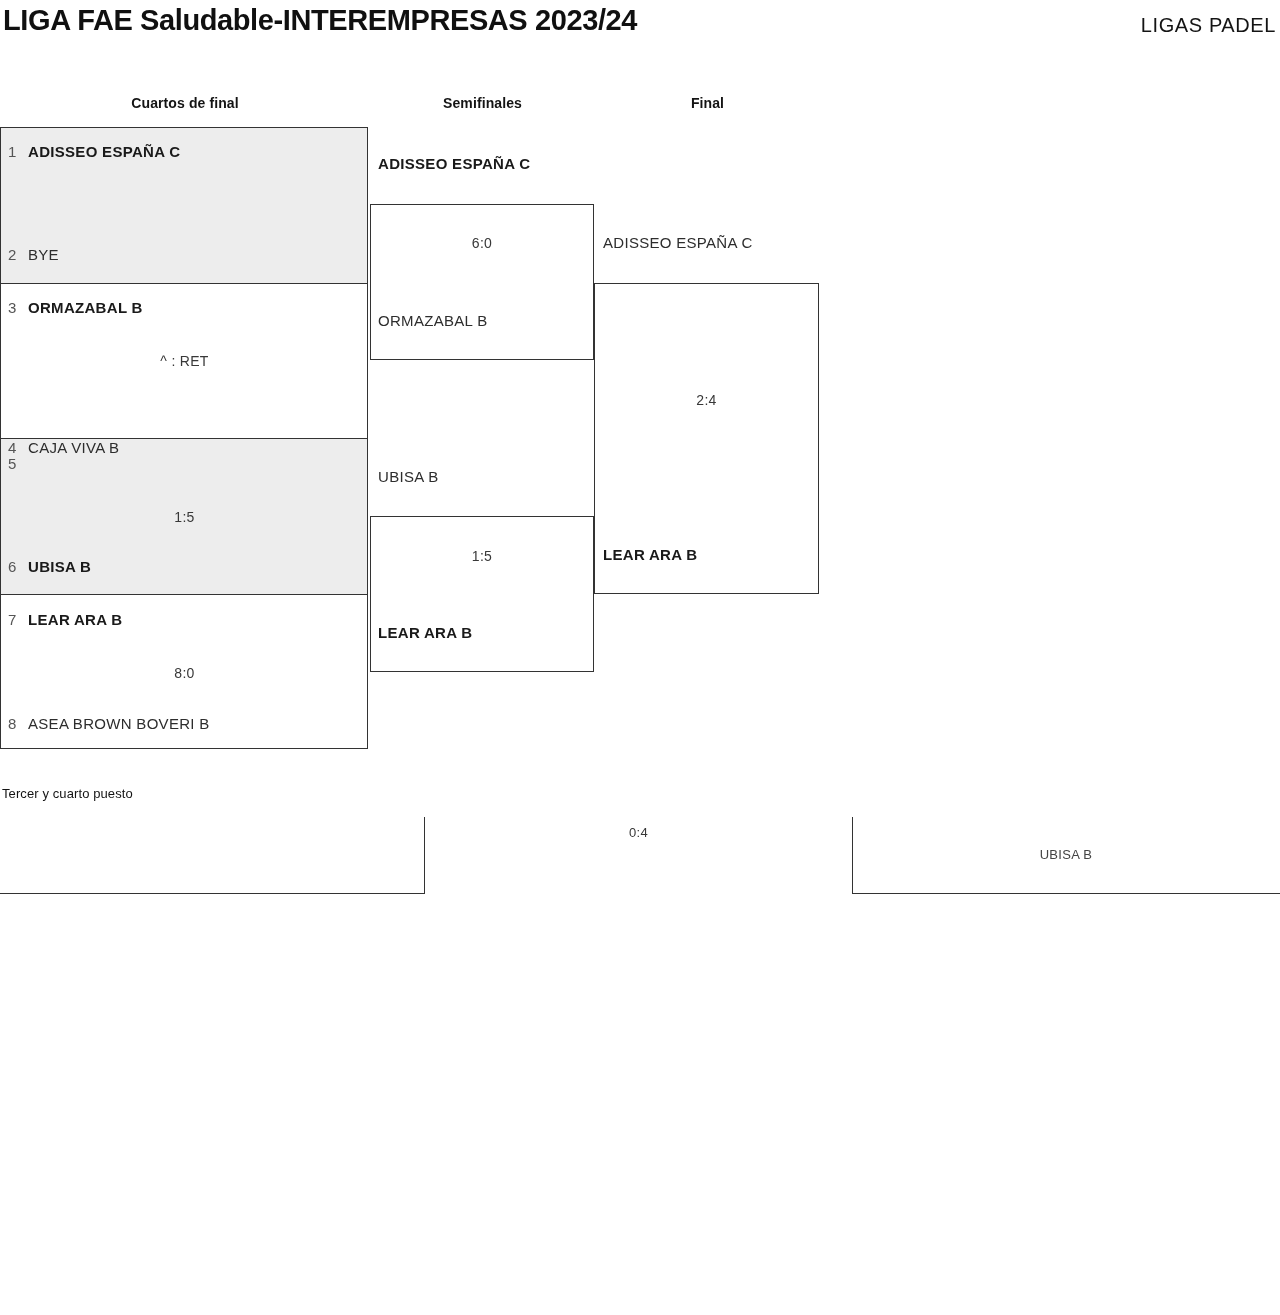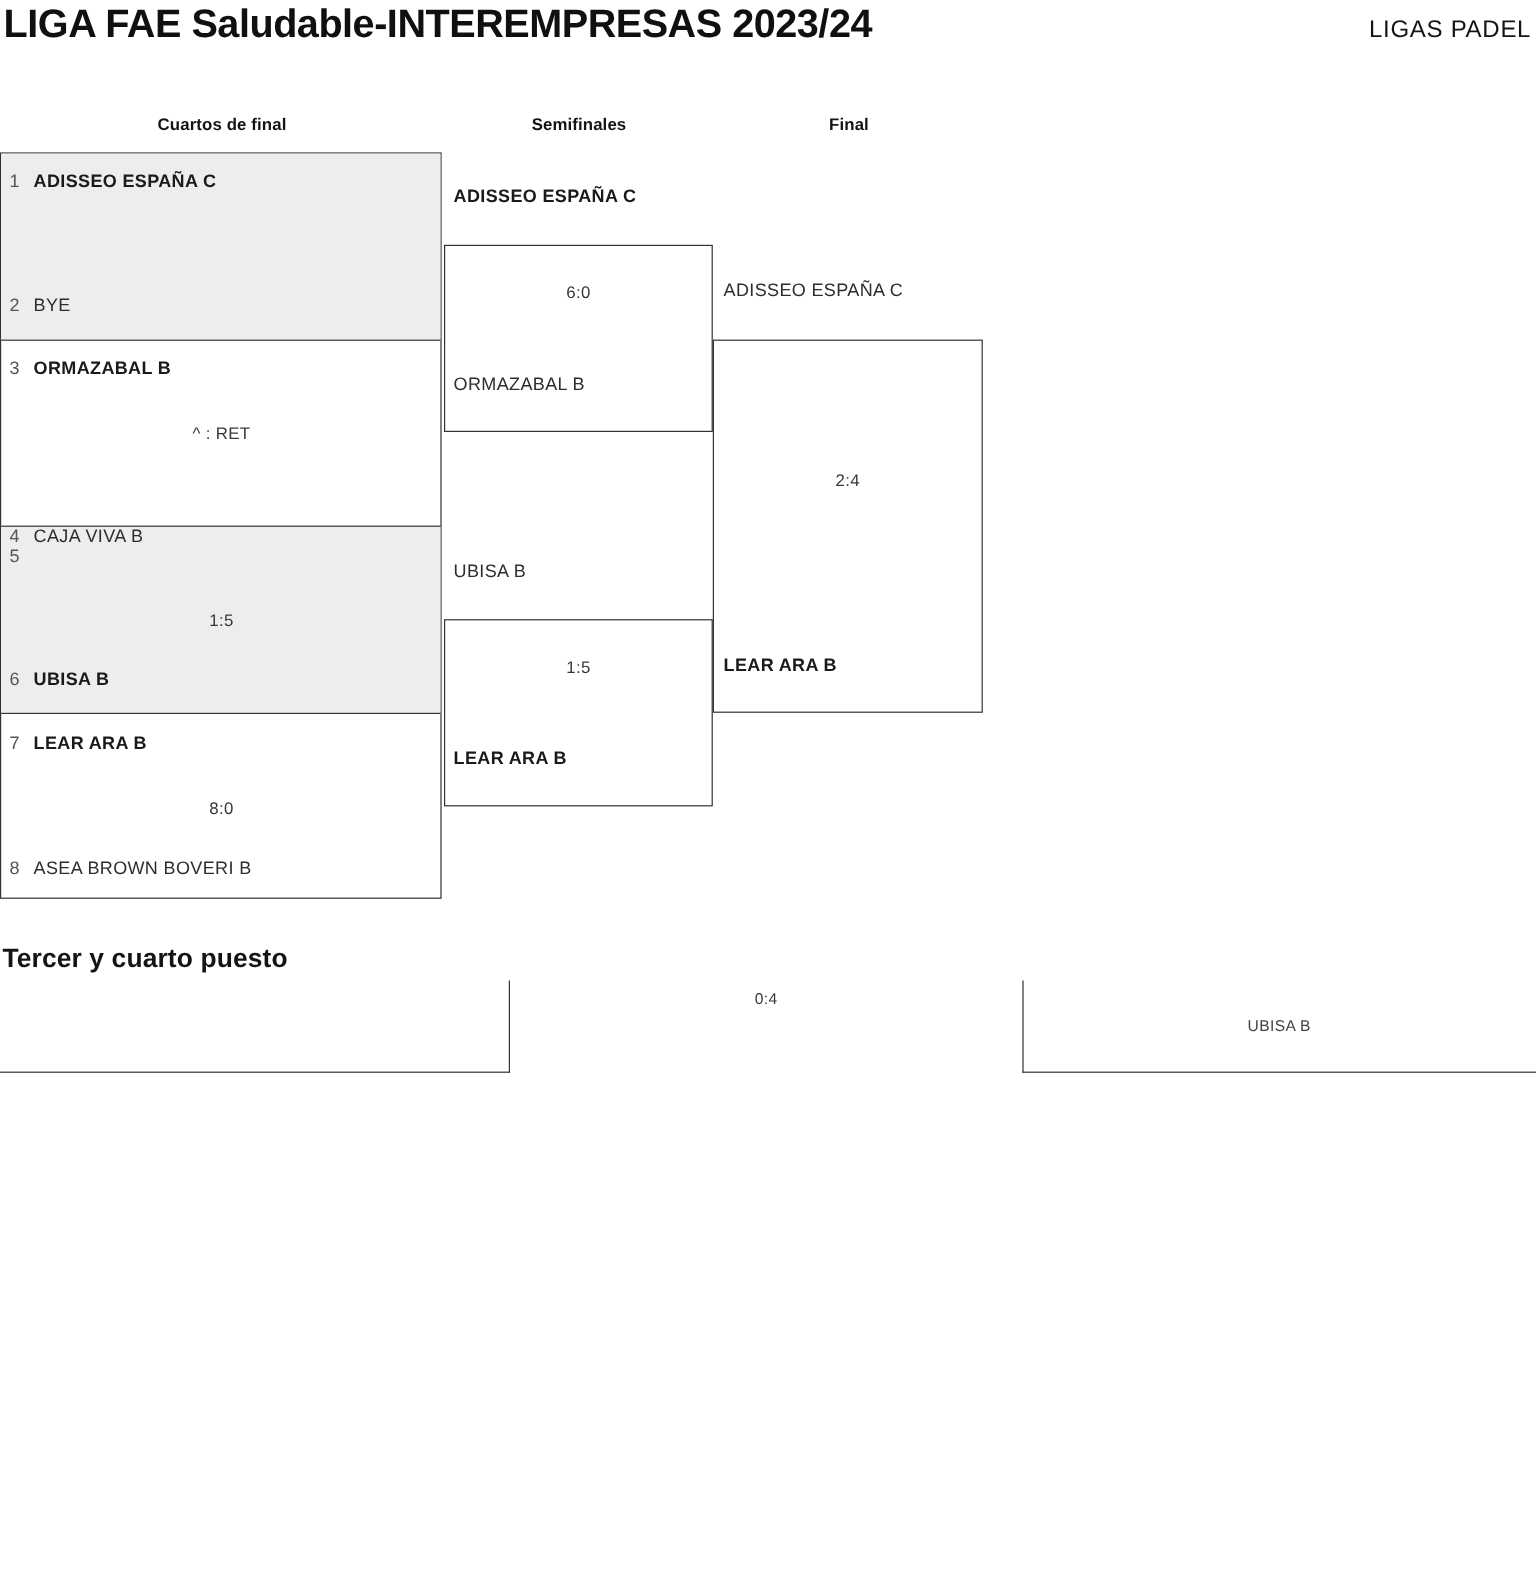--- a/index.html
+++ b/index.html
@@ -4,32 +4,32 @@
 <style>
   :root{
     --line:#333333;
     --shade:#ededed;
     --ink:#1f1f1f;
   }
   *{margin:0;padding:0;box-sizing:border-box;}
   body{background:#ffffff;font-family:"Liberation Sans", sans-serif;}
   .page{position:relative;width:1280px;height:1315px;background:#ffffff;overflow:hidden;}
   .abs{position:absolute;}
-  .title{font-size:33px;font-weight:700;letter-spacing:-0.4px;color:#101010;line-height:32px;white-space:nowrap;}
+  .title{font-size:29px;font-weight:700;letter-spacing:-0.4px;color:#101010;line-height:32px;white-space:nowrap;}
   .brand{font-size:20px;font-weight:400;letter-spacing:0.6px;color:#141414;text-align:right;white-space:nowrap;}
   .round-header{font-size:14px;font-weight:700;color:#141414;text-align:center;letter-spacing:0.1px;}
   .box{border:1px solid var(--line);background:transparent;}
   .team{font-size:15px;line-height:16px;color:#2d2d2d;letter-spacing:0.3px;white-space:nowrap;}
   .winner{font-weight:700;color:#1a1a1a;}
   .seed{display:inline-block;width:20px;color:#555555;font-weight:400;}
   .score{font-size:14px;line-height:16px;color:#383838;text-align:center;letter-spacing:0.3px;}
   .small{font-size:13px;}
   .shade{position:absolute;left:0;right:0;background:var(--shade);}
   .hline{position:absolute;left:0;right:0;height:1px;background:var(--line);}
-  .section-heading{font-size:22px;font-weight:700;color:#141414;letter-spacing:0.1px;white-space:nowrap;}
+  .section-heading{font-size:13px;font-weight:400;color:#141414;letter-spacing:0.1px;white-space:nowrap;}
   .tp-left{border-right:1px solid var(--line);border-bottom:1px solid var(--line);}
   .tp-right{border-left:1px solid var(--line);border-bottom:1px solid var(--line);}
 </style>
 </head>
 <body style="background: rgb(255, 255, 255);">
 
 <div class="page">
 
   <div class="abs title" style="left:3px;top:4px;">LIGA FAE Saludable-INTEREMPRESAS 2023/24</div>
   <div class="abs brand" style="left:1000px;top:14px;width:276px;">LIGAS PADEL</div>

